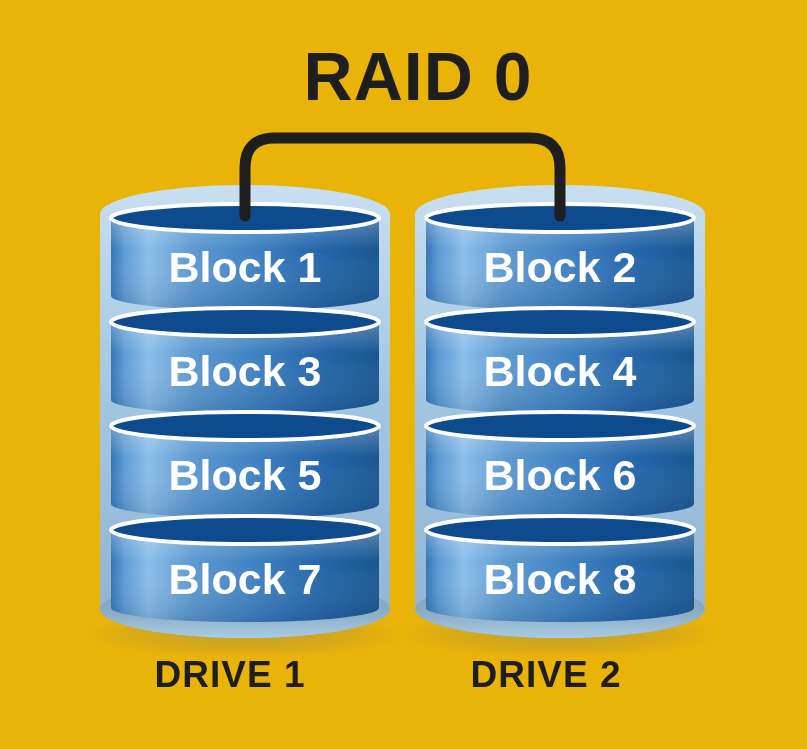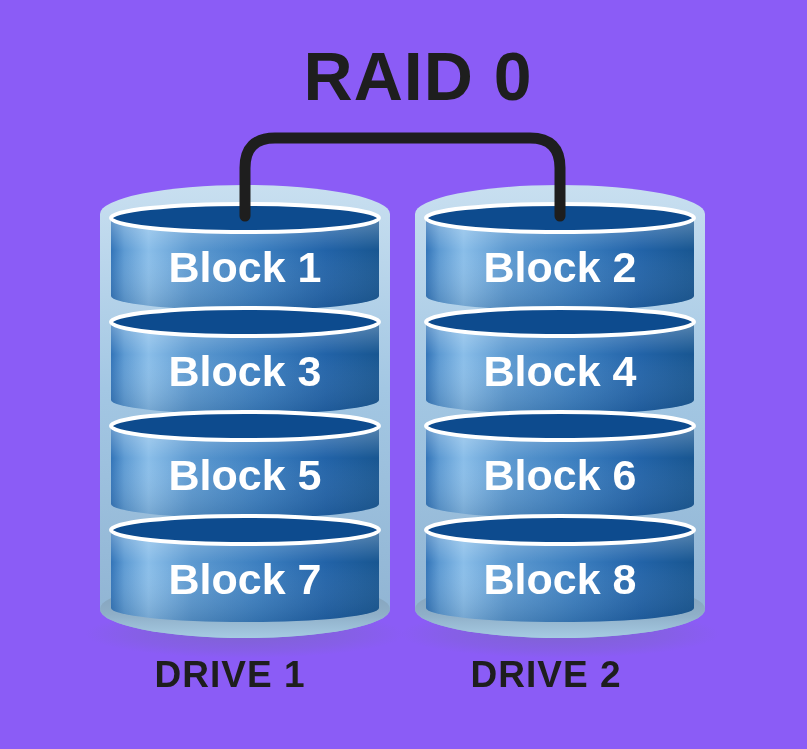--- a/index.html
+++ b/index.html
@@ -5,21 +5,21 @@
   html, body {
     margin: 0;
     padding: 0;
     background: #ffffff;
     font-family: "Liberation Sans", sans-serif;
   }
   .stage {
     position: relative;
     width: 807px;
     height: 749px;
-    background: #8b5cf6;
+    background: #eab308;
     overflow: hidden;
   }
   svg { display: block; }
   .t-title {
     font-family: "Liberation Sans", sans-serif;
     font-size: 68px;
     font-weight: 700;
     letter-spacing: 1px;
   }
   .t-block {

